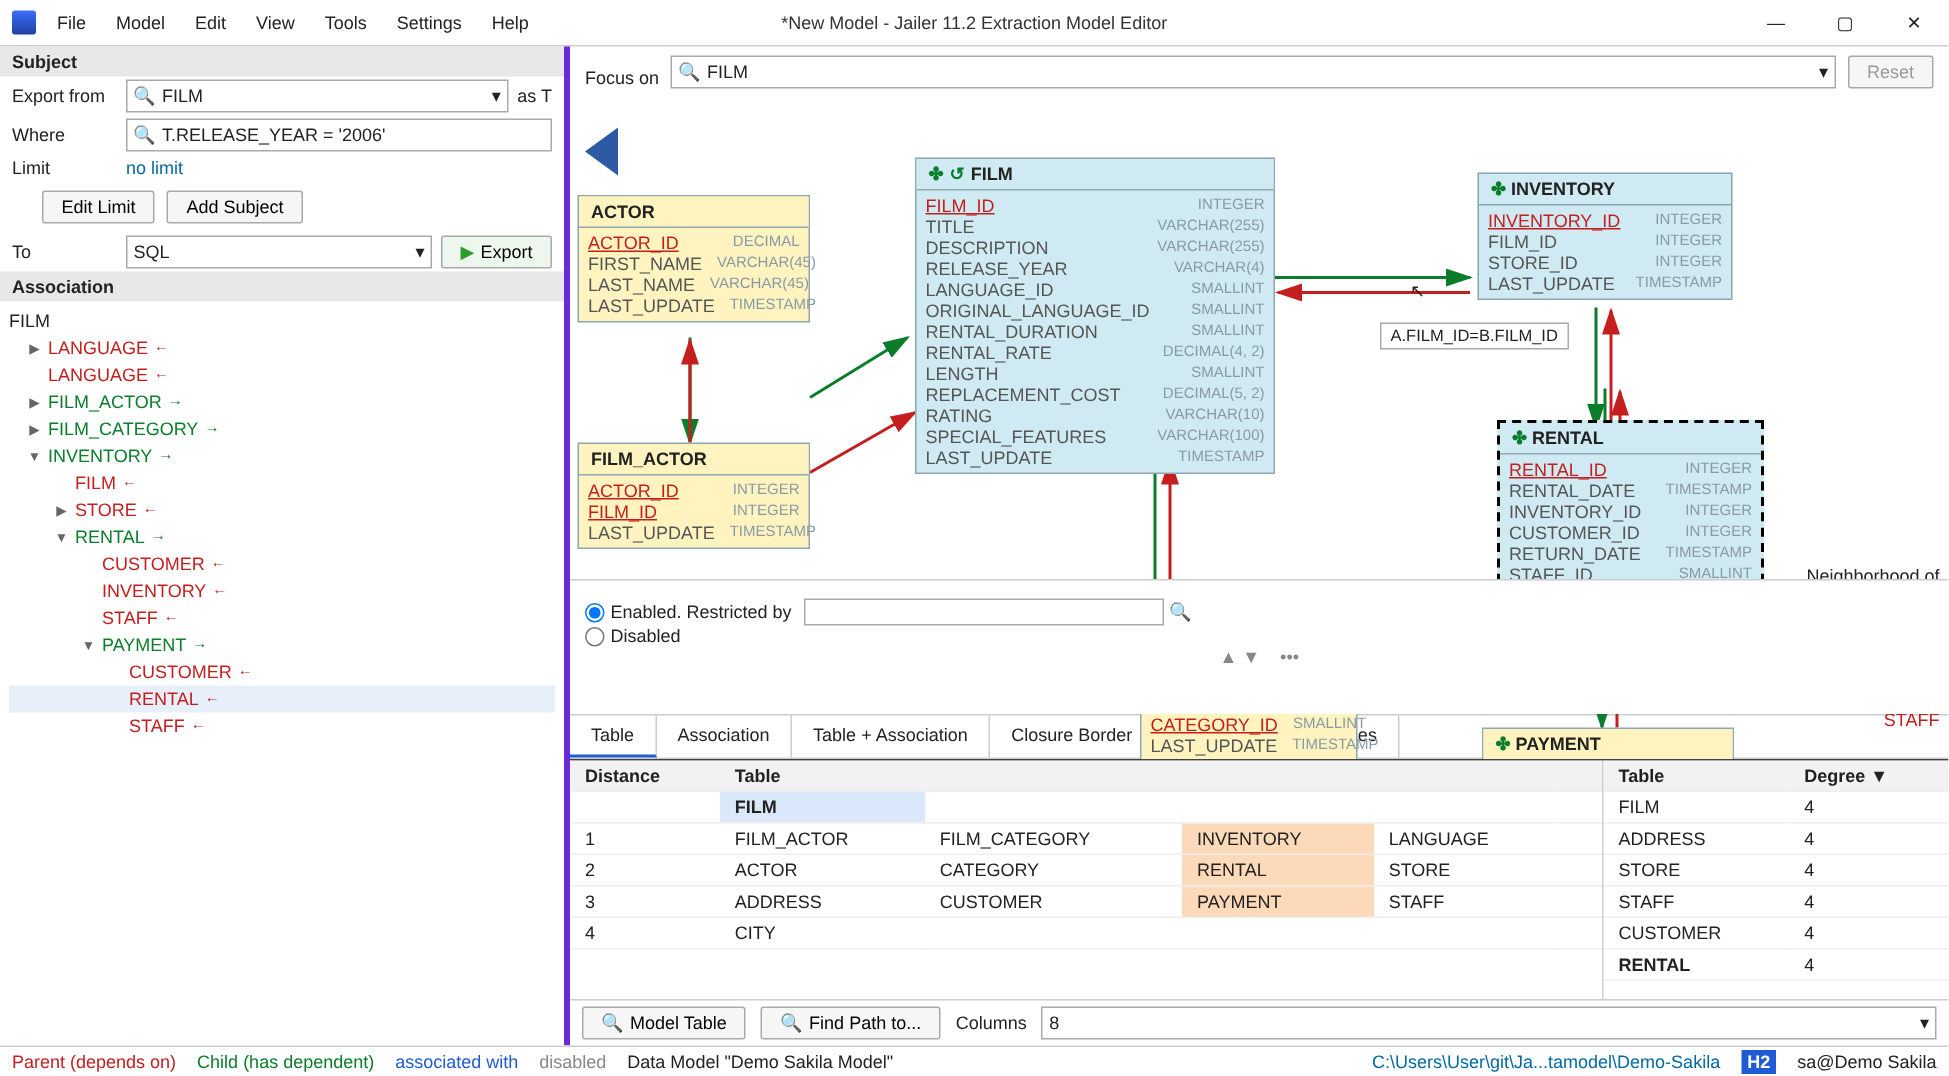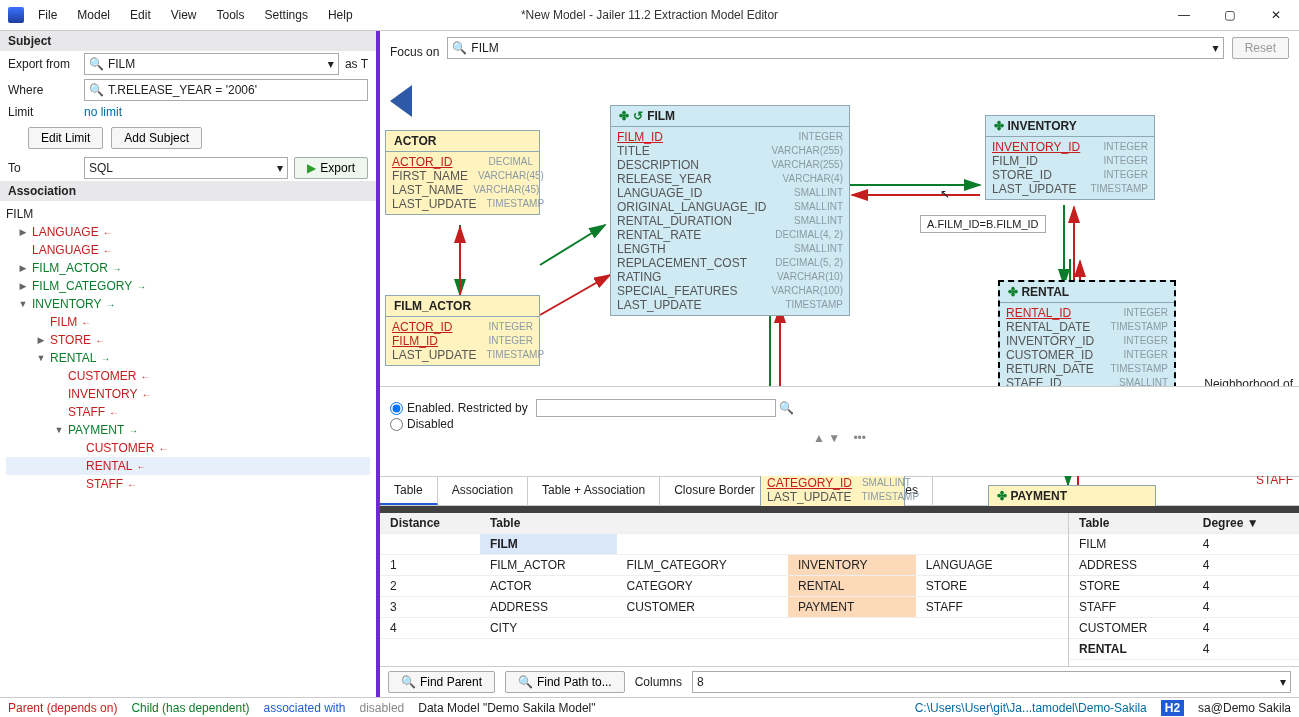--- a/index.html
+++ b/index.html
@@ -42,21 +42,21 @@
   .fcol { display:flex; justify-content:space-between; gap:10px; line-height:14px;}
   .fname { color:#555;}
   .fname.pk { color:#c41e1e; text-decoration:underline;}
   .ftype { color:#8a9aa5; font-size:10px;}
   .rental-box { border:2px dashed #000;}
   .relpanel { border-top:1px solid #ccc; padding:6px 10px; height:90px; position:relative;}
   .radio { display:flex; align-items:center; gap:4px;}
   .bottabs { display:flex; border-top:1px solid #ccc; border-bottom:1px solid #ccc;}
   .bottabs div { padding:6px 14px; border-right:1px solid #ccc;}
   .bottabs .act { border-bottom:2px solid #1e5bd4;}
-  .tables { display:flex; height:160px; border-top:7px solid #404040;}
+  .tables { display:flex; height:160px; border-top:1px solid #404040;}
   .tbl-l { flex:1; overflow:auto; border-right:1px solid #ccc;}
   .tbl-r { width:230px; overflow:auto;}
   table { border-collapse:collapse; width:100%;}
   th, td { border-bottom:1px solid #eee; padding:3px 10px; text-align:left; background:#fff;}
   th { background:#f2f2f2;}
   td.hl-orange { background:#fcd9b8;}
   td.hl-blue { background:#dbe7fb;}
   .tbl-bottom { display:flex; align-items:center; gap:10px; padding:4px 8px; border-top:1px solid #ccc;}
   .statusbar { height:20px; display:flex; align-items:center; padding:0 8px; gap:14px; border-top:1px solid #ccc; font-size:11px; position:absolute; bottom:0; left:0; right:0; background:#fff;}
   .statusbar .fill { flex:1;}
@@ -560,21 +560,21 @@
                 <td>4</td>
               </tr>
             </tbody>
         </table>
       </div>
     </div>
 
     <div class="tbl-bottom">
       <button class="btn">
           <span>🔍</span>
-          <span>Find Parent</span>
+          <span>Model Table</span>
         </button>
       <button class="btn">
           <span>🔍</span>
           <span>Find Path to...</span>
         </button>
       <span style="margin-left:auto">Columns</span>
       <div class="combo" style="width:60px">
           <span>8</span>
           <span style="margin-left:auto">▾</span>
         </div>

